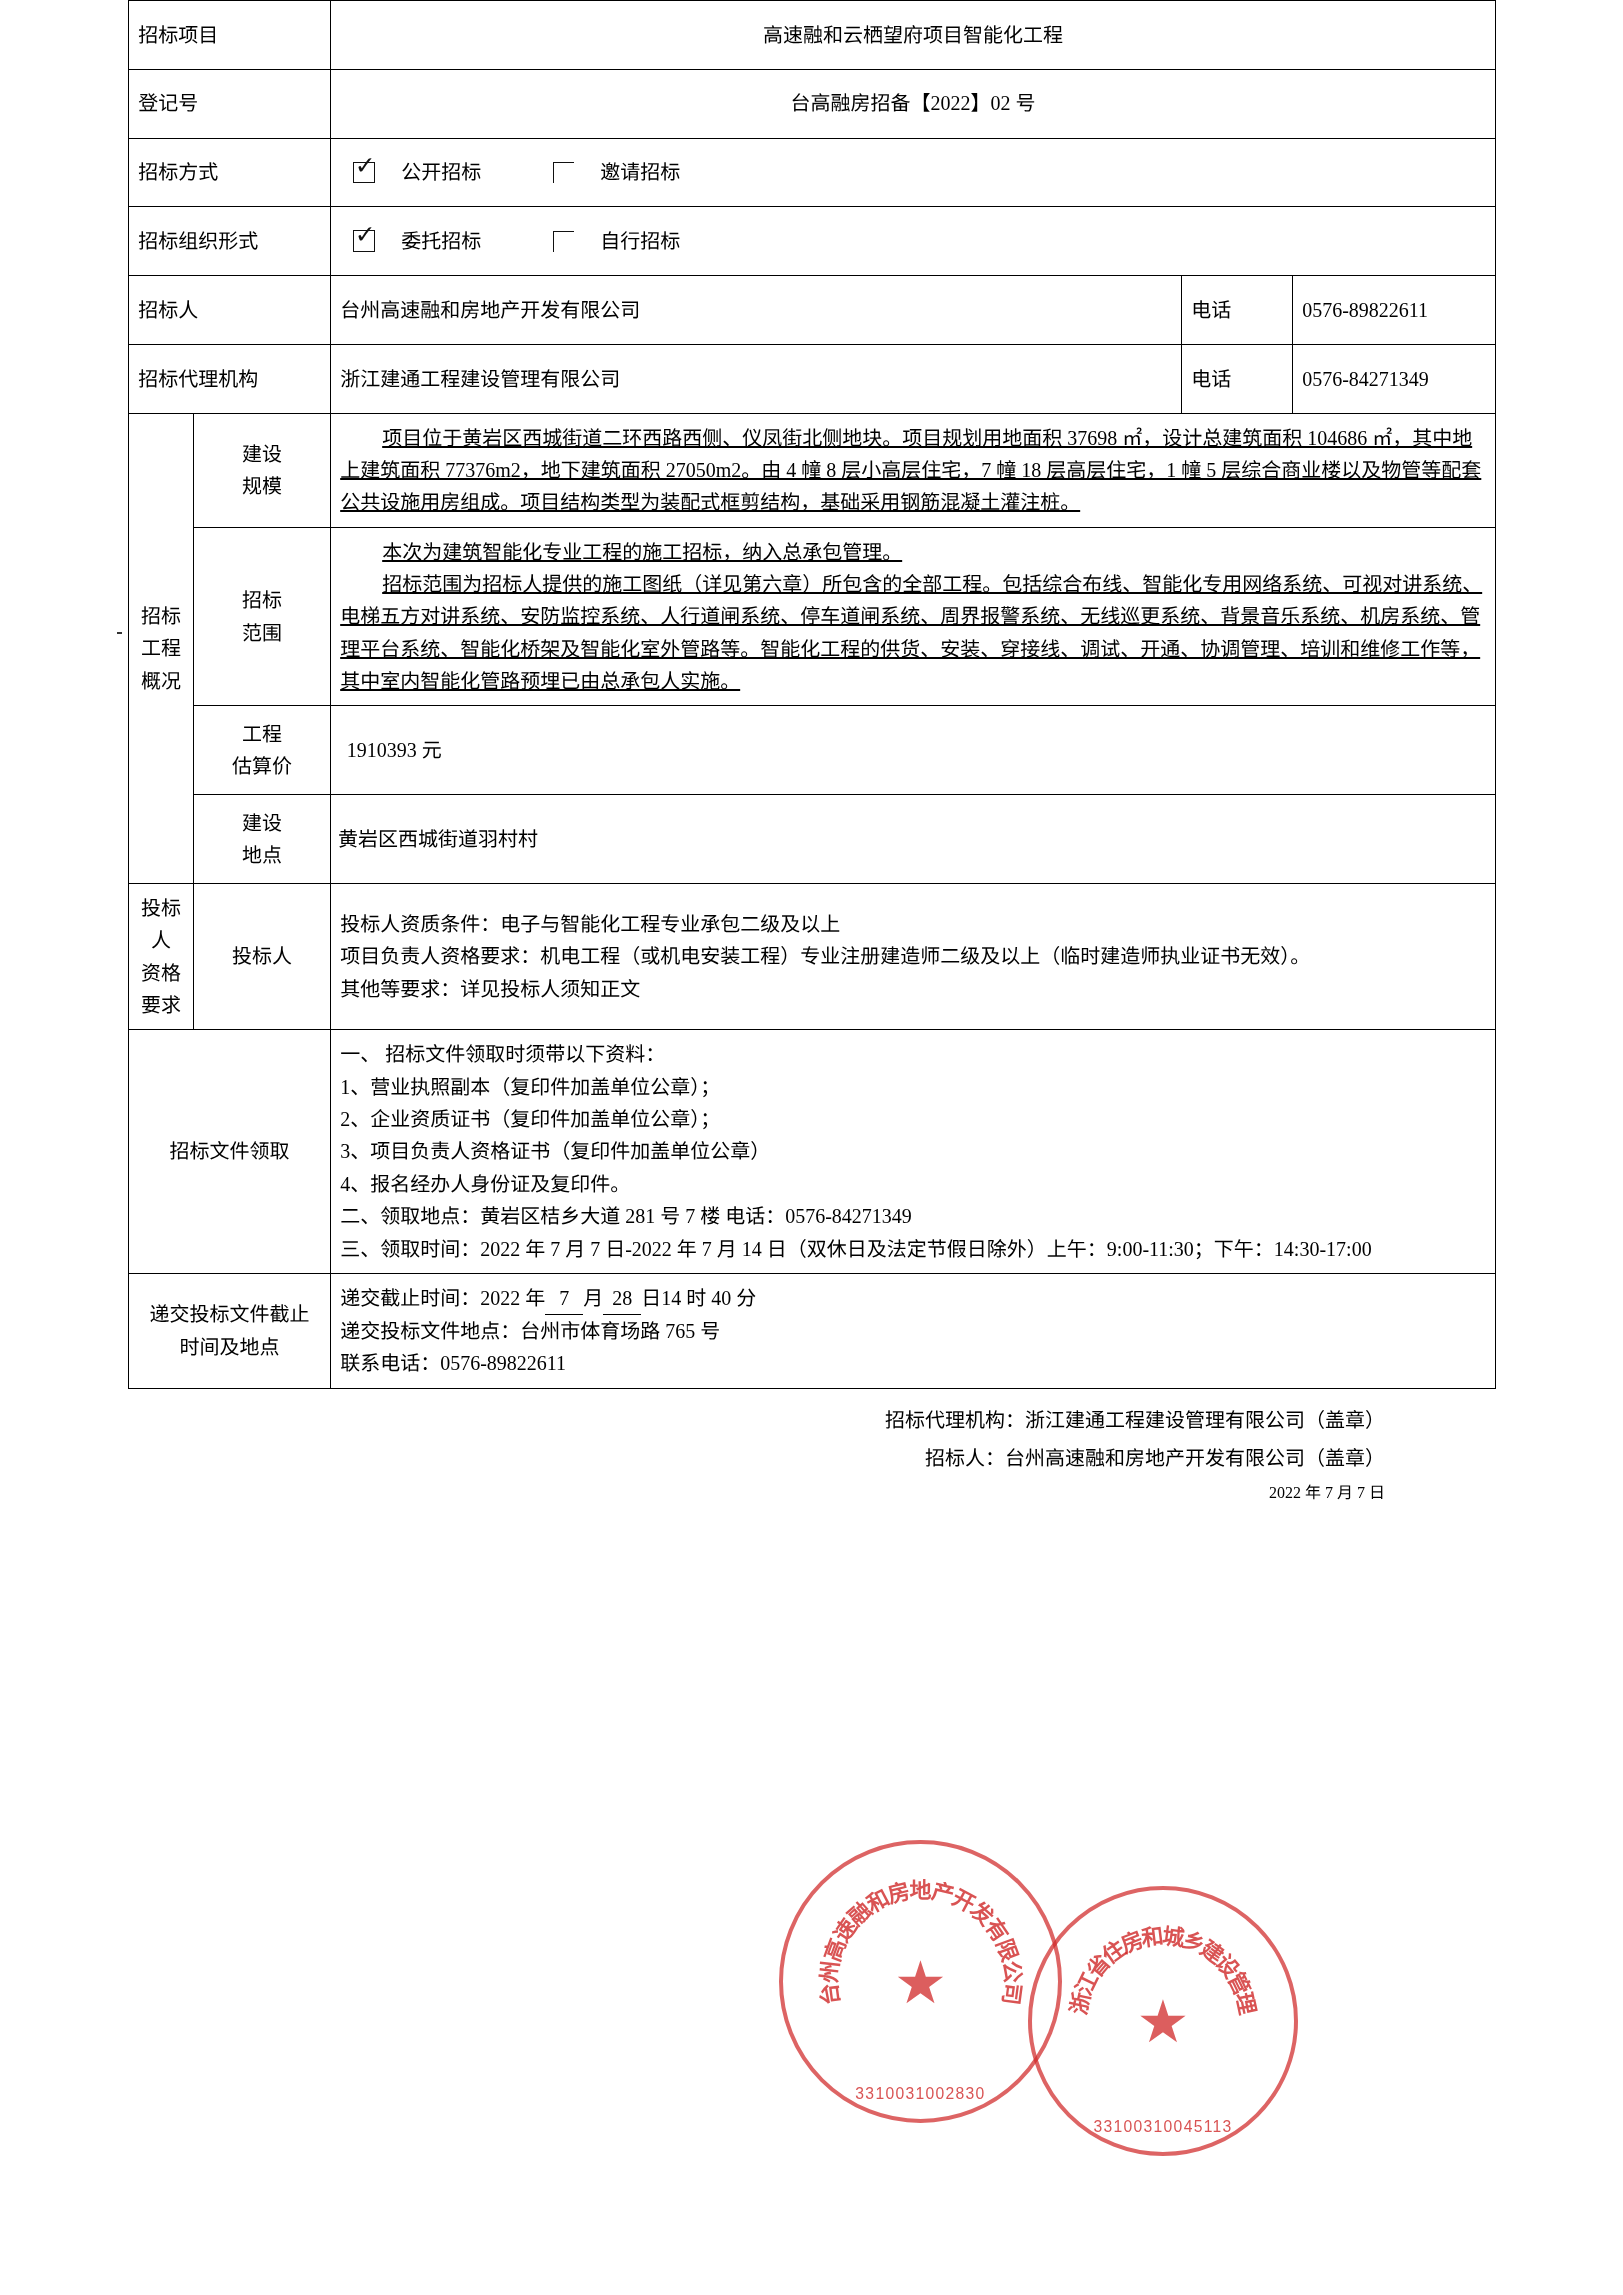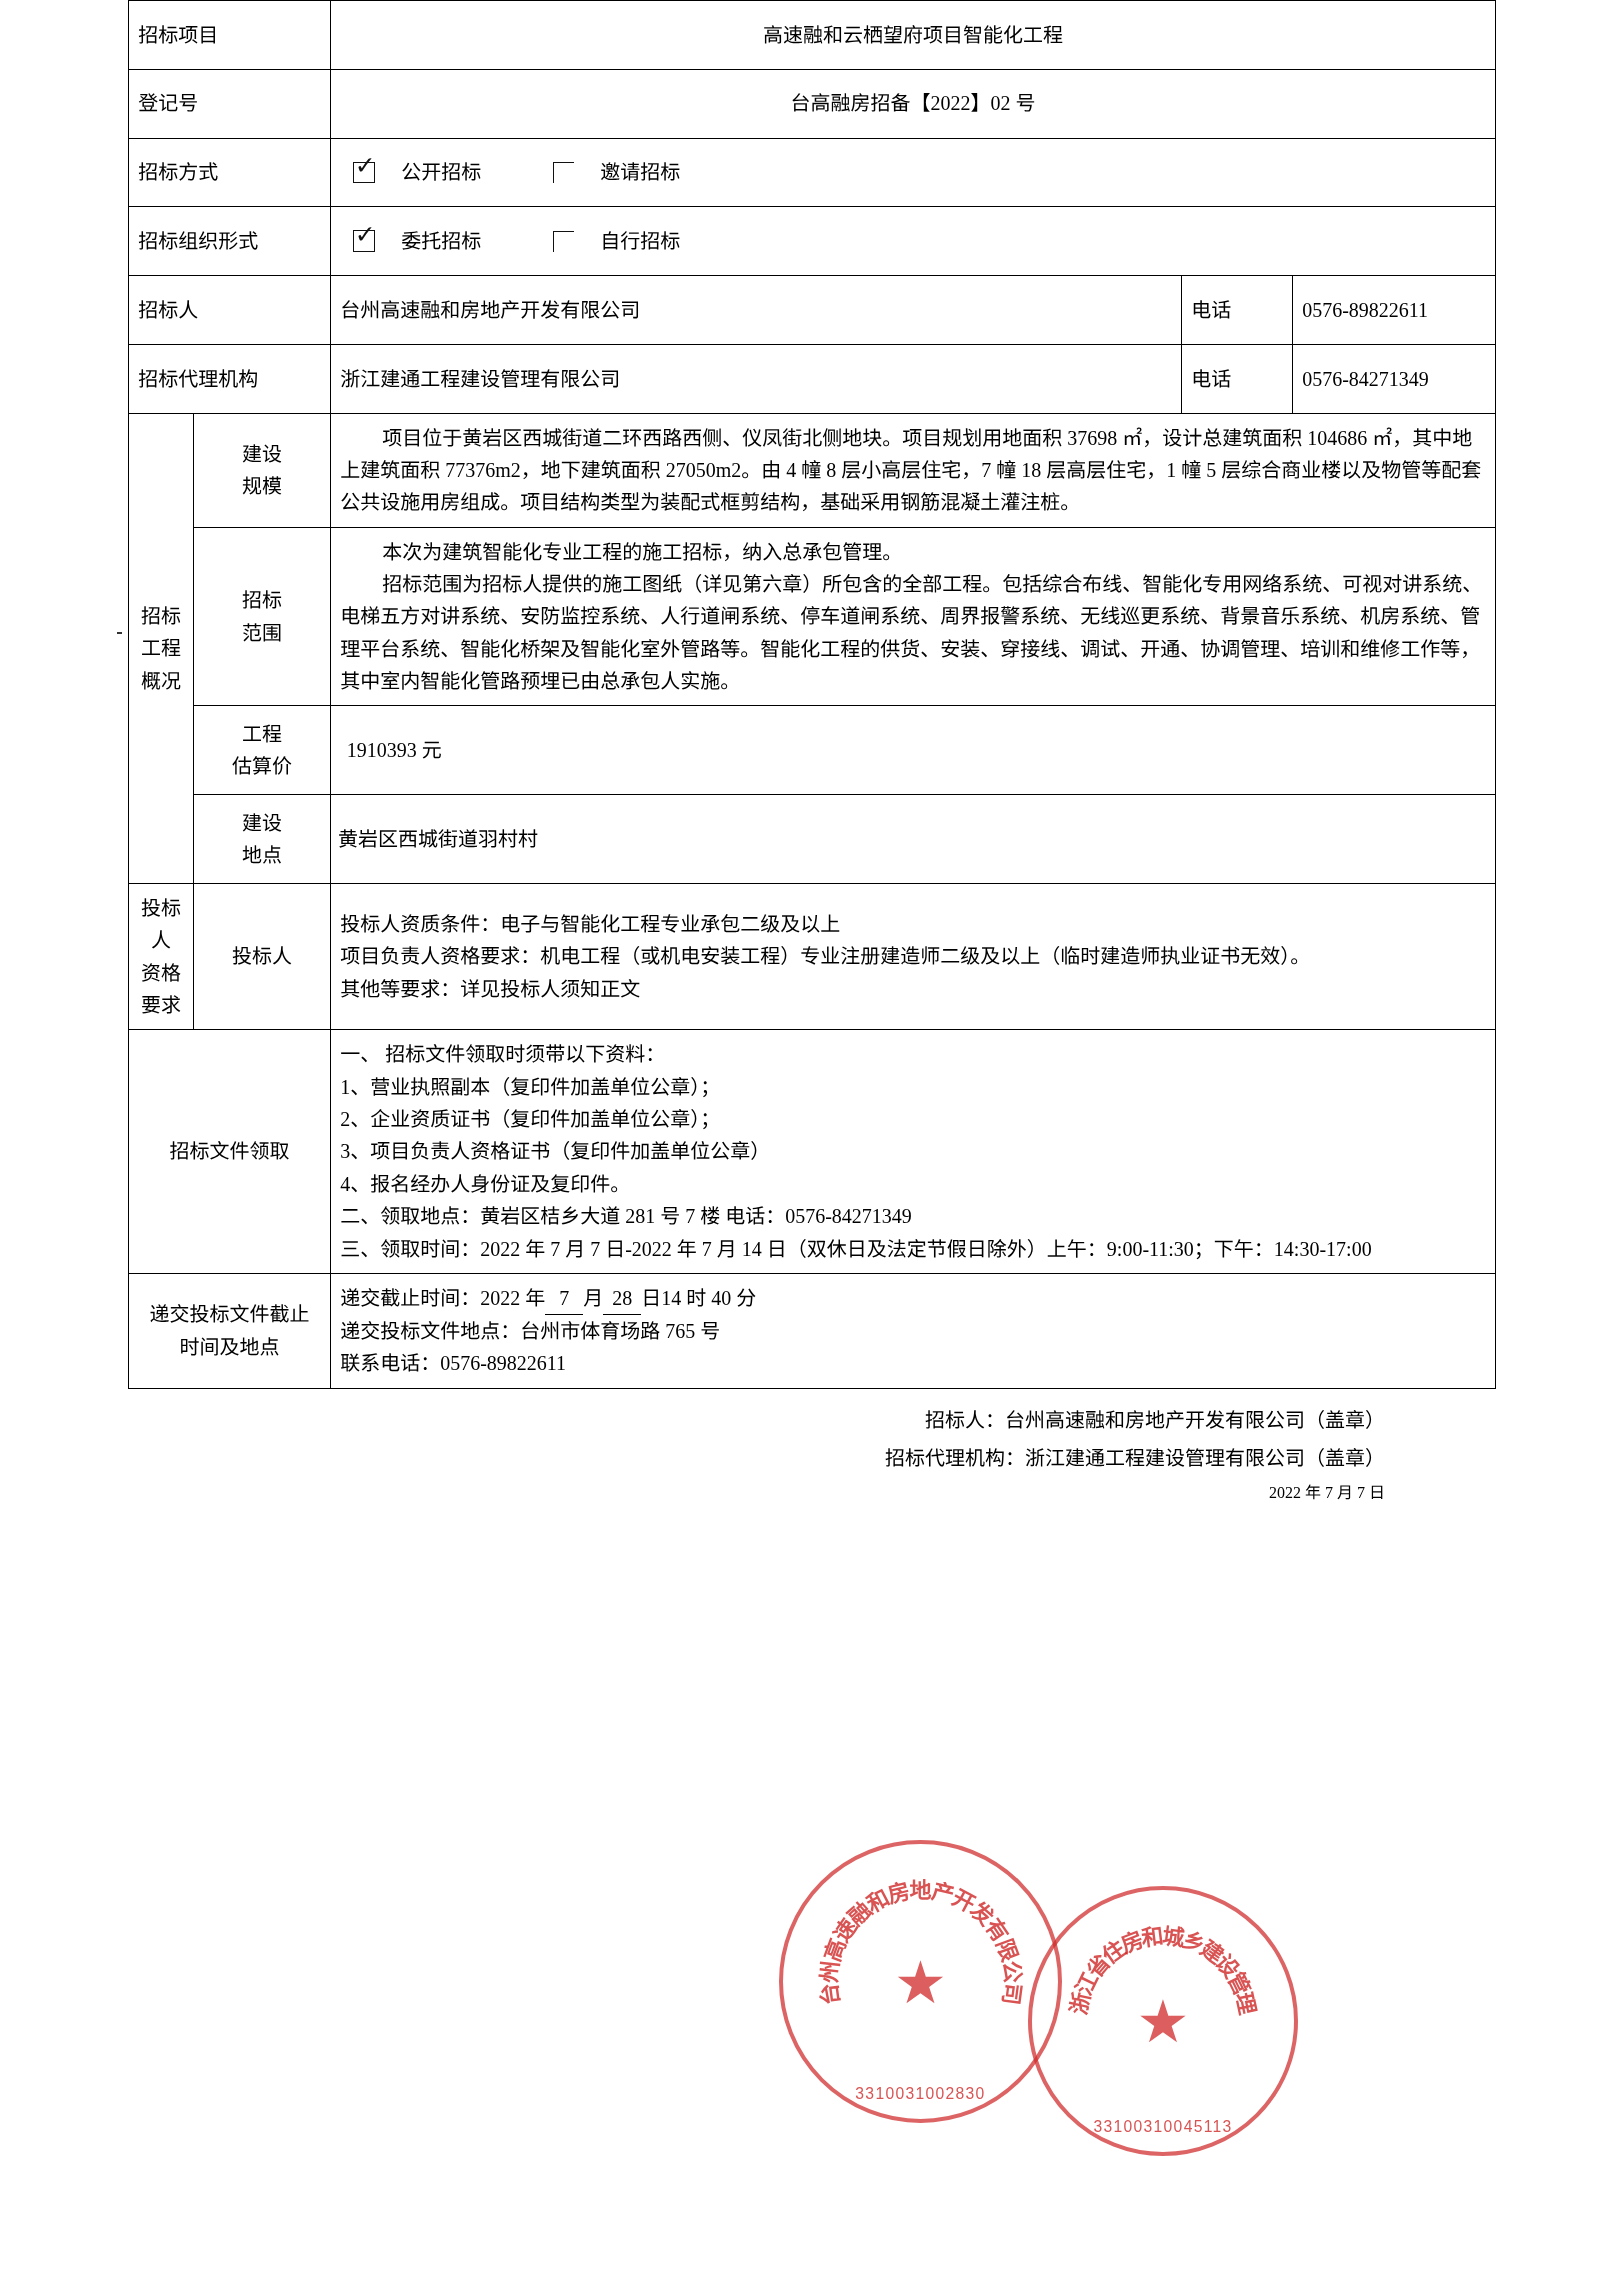--- a/index.html
+++ b/index.html
@@ -59,20 +59,21 @@
   td.val {
     text-align: left;
     padding-left: 14.4px;
   }
   td.val-center {
     text-align: center;
   }
   .para {
     text-indent: 42px;
     margin: 0;
+    text-decoration: underline;
   }
   .line {
     margin: 0;
   }
   .cellpad {
     padding: 11.8px 15.7px;
   }
   .checkrow {
     display: flex;
     align-items: center;
@@ -328,24 +329,24 @@
           </p>
           <p class="line">递交投标文件地点：台州市体育场路 765 号</p>
           <p class="line">联系电话：0576-89822611</p>
         </td>
       </tr>
     </tbody>
       </table>
 
     <div class="footer-block">
       <div class="footer-line">
-        <span class="fl-label">招标人：</span><span>台州高速融和房地产开发有限公司（盖章）</span>
+        <span class="fl-label">招标代理机构：</span><span>浙江建通工程建设管理有限公司（盖章）</span>
       </div>
       <div class="footer-line">
-        <span class="fl-label">招标代理机构：</span><span>浙江建通工程建设管理有限公司（盖章）</span>
+        <span class="fl-label">招标人：</span><span>台州高速融和房地产开发有限公司（盖章）</span>
       </div>
       <div class="footer-date">2022 年 7 月 7 日</div>
     </div>
 
     <div class="stamp" id="stamp1">
       <div class="star">★</div>
       <div class="stamp-bottom">3310031002830</div>
     <div class="stamp-text">
           <span style="transform: rotate(-97.5deg) translate(-50%, -110px);">台</span>
           <span style="transform: rotate(-83.5714deg) translate(-50%, -110px);">州</span>

